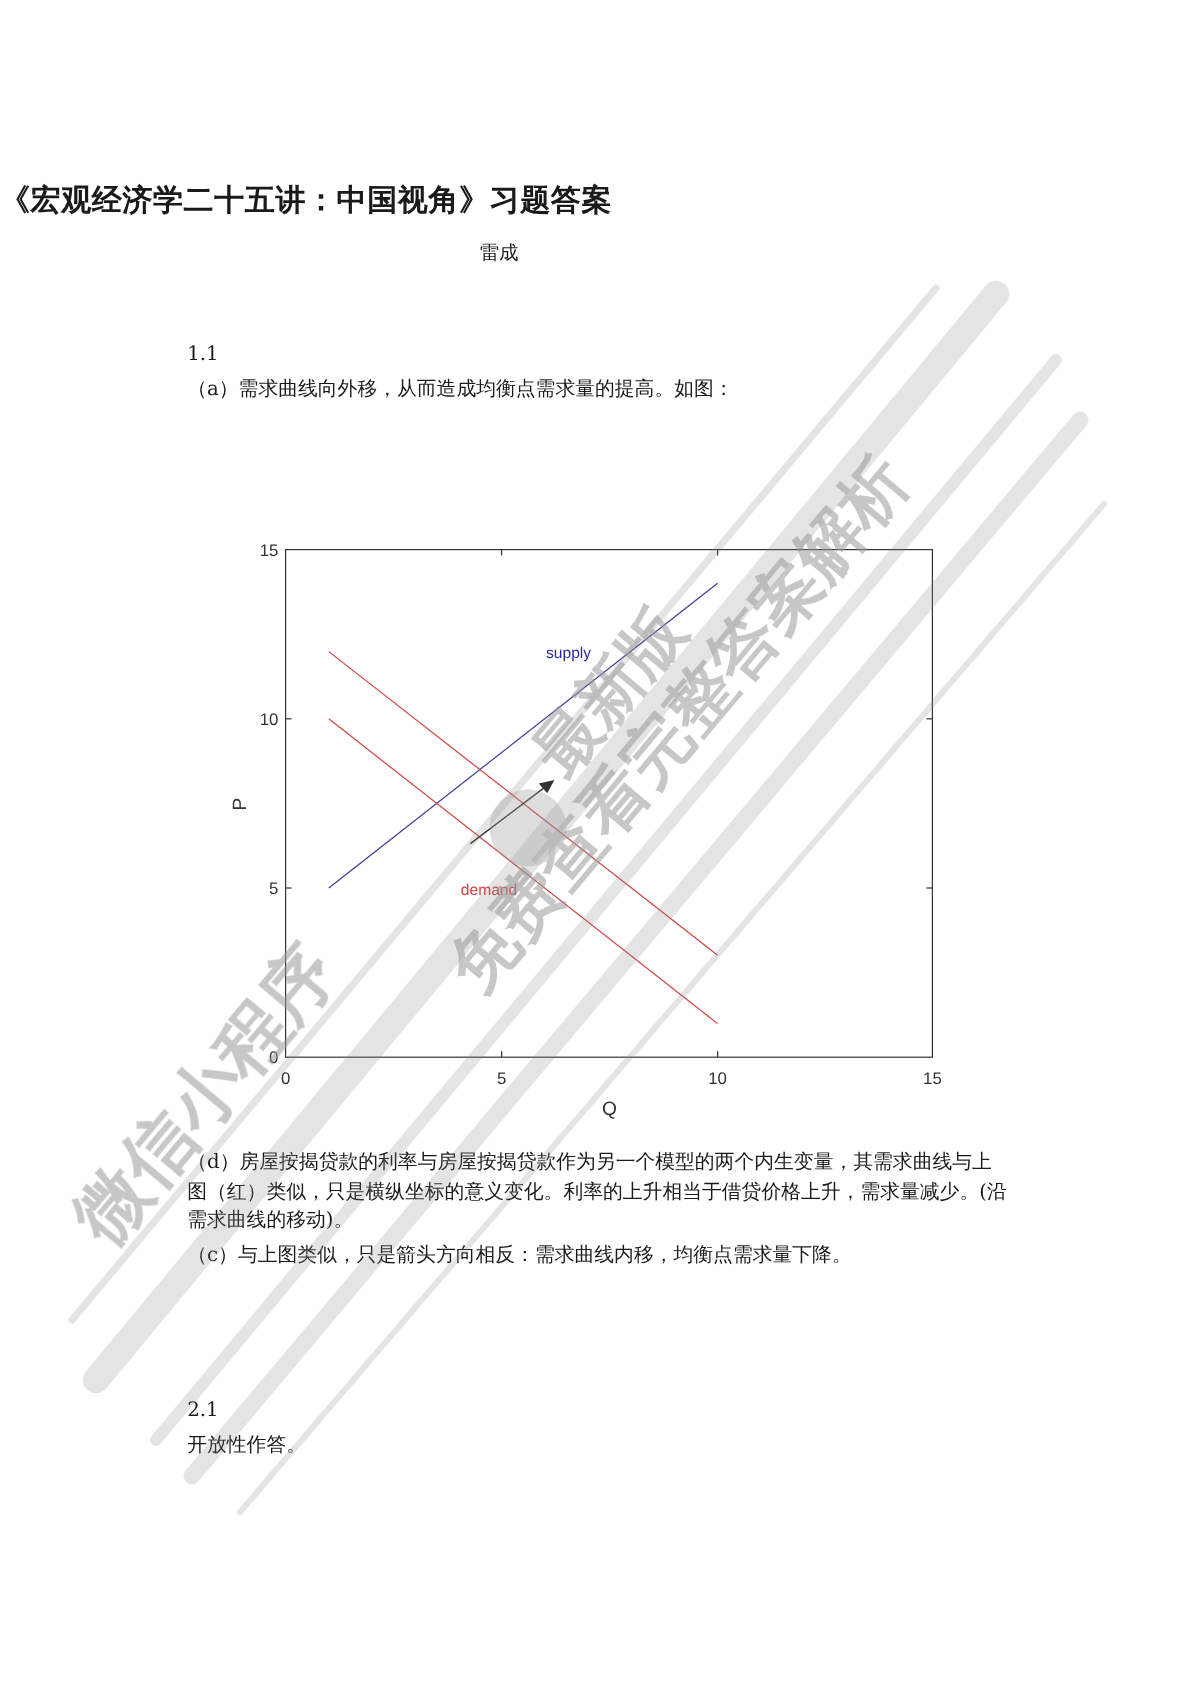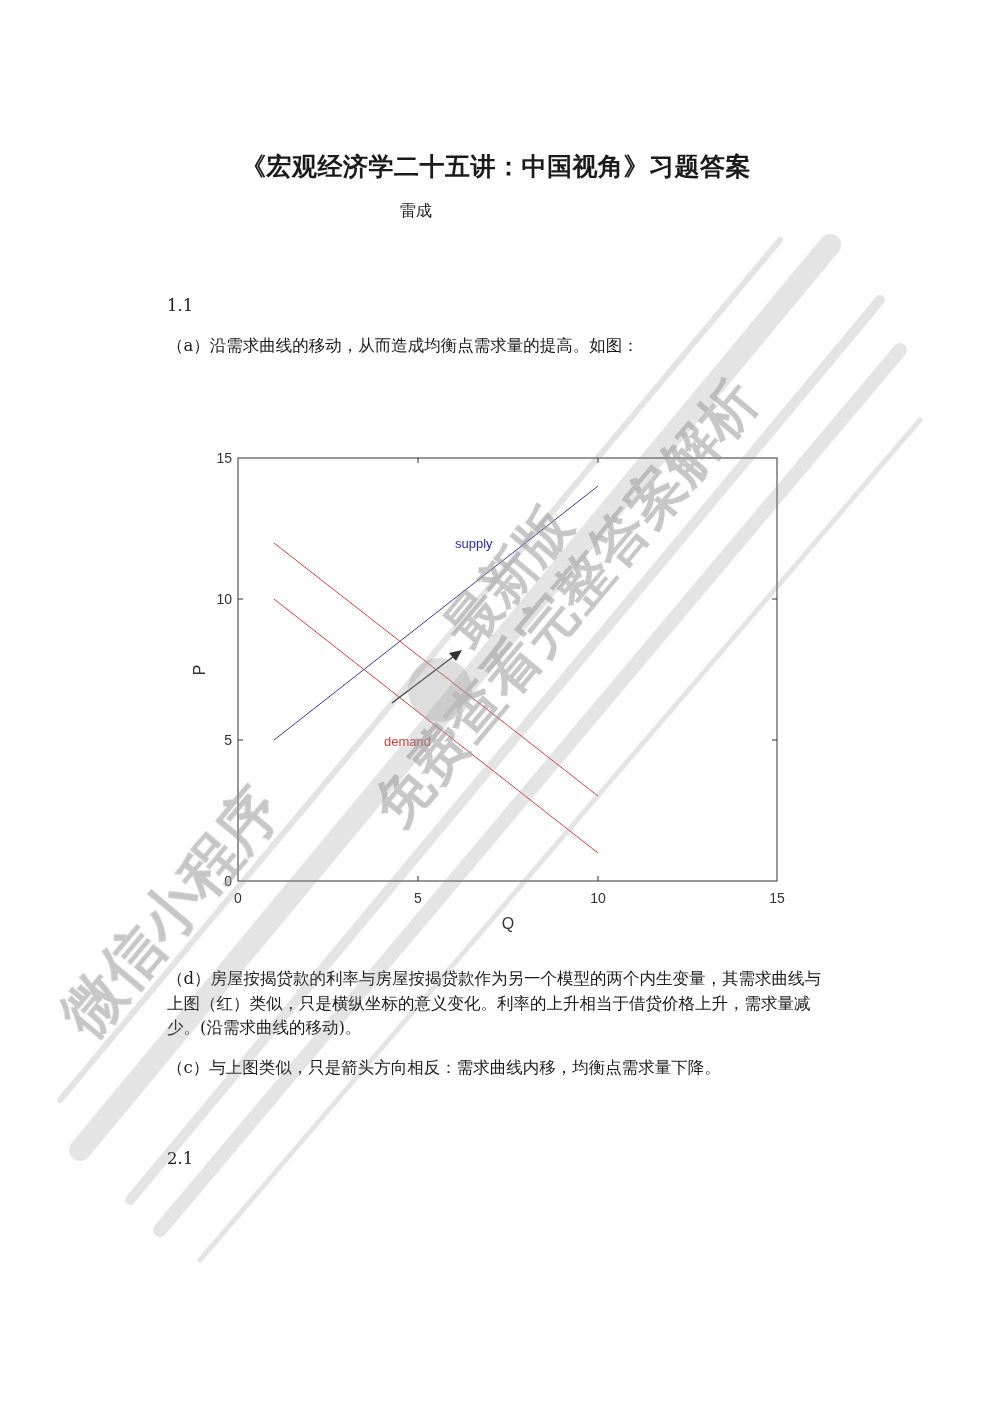--- a/index.html
+++ b/index.html
@@ -1,36 +1,36 @@
 <!DOCTYPE html>
 <html><head>
 <meta charset="utf-8">
 <style>
   html, body { margin:0; padding:0; }
   body { width:992px; height:1403px; background:#fff; position:relative; overflow:hidden;
          font-family:"DejaVu Serif","Liberation Serif",serif; color:#1a1a1a; }
   .watermark { position:absolute; left:0; top:0; width:992px; height:1403px; pointer-events:none; z-index:5; }
-  .title { position:absolute; top:150px; left:0; width:992px; text-align:center; font-size:25px; font-weight:bold;
+  .title { position:absolute; top:150px; left:0; width:992px; text-align:left; font-size:25px; font-weight:bold;
            font-family:Liberation Sans, sans-serif; letter-spacing:0.5px; }
   .author { position:absolute; top:201px; left:0; width:832px; text-align:center; font-size:16px; }
   .block { position:absolute; left:152px; width:692px; font-size:16.5px; line-height:24.5px; }
-  .block p { margin:15px; }
+  .block p { margin:4px; }
   .indent { text-indent:2em; }
   .chart { position:absolute; left:180px; top:440px; width:620px; height:500px; }
   .chart svg text { font-family:"Liberation Sans","DejaVu Sans",sans-serif; }
 </style>
 </head>
 <body>
 
 <div class="title">《宏观经济学二十五讲：中国视角》习题答案</div>
 <div class="author">雷成</div>
 
 <div class="block" style="top:279px;">
   <p>1.1</p>
-  <p>（a）沿需求曲线的移动，从而造成均衡点需求量的提高。如图：</p>
+  <p>（a）需求曲线向外移，从而造成均衡点需求量的提高。如图：</p>
 </div>
 
 <div class="chart">
   <svg width="620" height="500" viewBox="180 440 620 500" xmlns="http://www.w3.org/2000/svg">
 
     <rect x="238" y="458" width="539" height="423" fill="#fff" stroke="#333" stroke-width="1"></rect>
 
     <g stroke="#333" stroke-width="1">
       <line x1="418" y1="881" x2="418" y2="876"></line>
         <line x1="598" y1="881" x2="598" y2="876"></line>
@@ -65,22 +65,23 @@
     <text x="455" y="548" font-size="13" fill="#2a2aa0">supply</text>
     <text x="384" y="746" font-size="13" fill="#d04040">demand</text>
   </svg>
 </div>
 
 <div class="block" style="top:952px;">
   <p>（d）房屋按揭贷款的利率与房屋按揭贷款作为另一个模型的两个内生变量，其需求曲线与上图（红）类似，只是横纵坐标的意义变化。利率的上升相当于借贷价格上升，需求量减少。(沿需求曲线的移动)。</p>
   <p>（c）与上图类似，只是箭头方向相反：需求曲线内移，均衡点需求量下降。</p>
 </div>
 
-<div class="block" style="top:1132px;">
+<div class="block" style="top:1159px;">
   <p>2.1</p>
+  <p>开放性作答。</p>
 </div>
 
 <svg class="watermark" viewBox="0 0 992 1403">
   <g opacity="0.22" stroke="#888" stroke-linecap="round" fill="none">
     <line x1="80" y1="1150" x2="830" y2="245" stroke-width="22"></line>
     <line x1="130" y1="1200" x2="880" y2="300" stroke-width="10"></line>
     <line x1="60" y1="1100" x2="780" y2="240" stroke-width="6"></line>
     <line x1="160" y1="1230" x2="900" y2="350" stroke-width="14"></line>
     <line x1="200" y1="1260" x2="920" y2="420" stroke-width="5"></line>
   </g>

